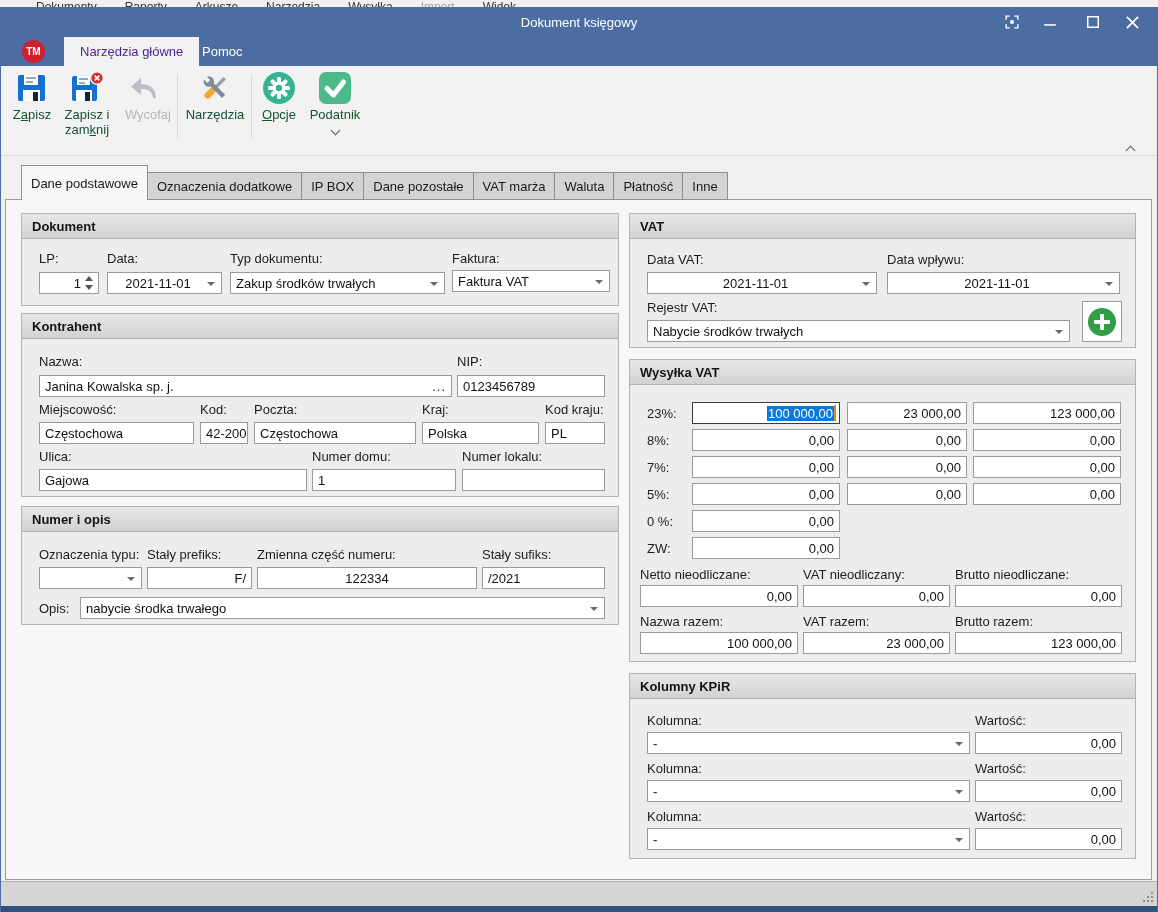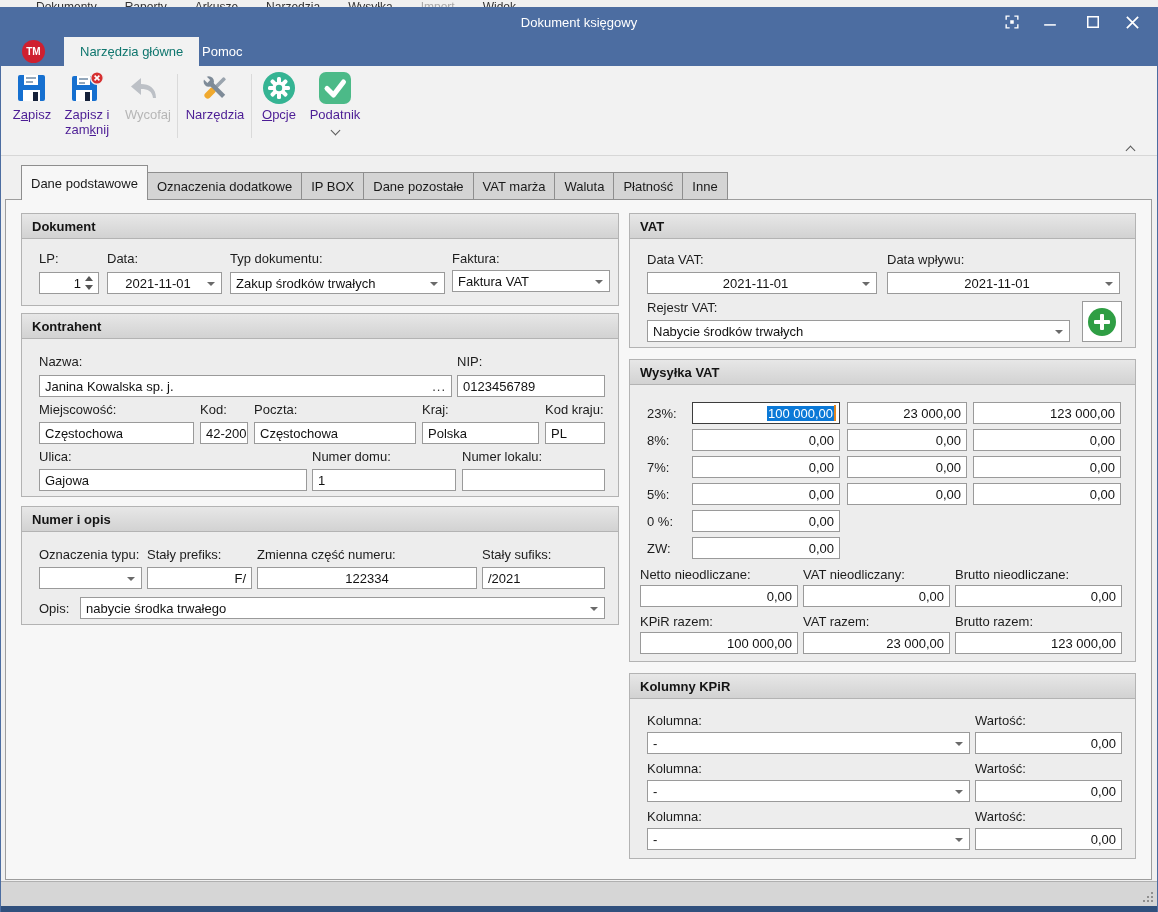--- a/index.html
+++ b/index.html
@@ -18,26 +18,26 @@
               display:flex; align-items:center; justify-content:center; color:#fff; font-size:13px; }
   .tbtn { position:absolute; top:0; width:34px; height:30px; display:flex; align-items:center; justify-content:center; }
 
   
   .ribtabs { position:absolute; top:37px; left:0; right:0; height:29px; background:#4c6da1; }
   .tmlogo { position:absolute; left:22px; top:3px; width:23px; height:23px; border-radius:50%;
             background:#cf2030; color:#fff; font-weight:bold; font-size:10px;
             display:flex; align-items:center; justify-content:center; }
   .ribtab { position:absolute; top:0; height:29px; display:flex; align-items:center;
             padding:0 16px; font-size:13px; color:#fff; }
-  .ribtab.active { background:#f2f2f2; color:#0f766e; }
+  .ribtab.active { background:#f2f2f2; color:#4c1d95; }
 
   
   .ribbon { position:absolute; top:66px; left:0; right:0; height:90px; background:#f2f2f2;
             border-bottom:1px solid #d7d7d7; }
-  .rbtn { position:absolute; top:5px; text-align:center; font-size:13px; color:#4c1d95; }
+  .rbtn { position:absolute; top:5px; text-align:center; font-size:13px; color:#14532d; }
   .rbtn .ic { height:36px; display:flex; align-items:flex-start; justify-content:center; }
   .rbtn .lab { line-height:15px; }
   .rbtn.disabled { color:#b6b6b6;text-align:right; }
   .mn { text-decoration: underline; }
   .rsep { position:absolute; top:8px; width:1px; height:64px; background:#dadada; }
   .grouplabel { position:absolute; left:8px; width:382px; top:136px; text-align:center;
                 font-size:13px; color:#454545; }
   .chev { display:inline-block; width:7px; height:7px; border-right:1.6px solid #5a5a5a;
           border-bottom:1.6px solid #5a5a5a; transform:rotate(45deg); }
   .chev.up { transform:rotate(-135deg); }
@@ -428,21 +428,21 @@
       <div class="fld num" style="left:10px;top:225px;width:158px">
           <span>0,00</span>
         </div>
       <div class="fld num" style="left:173px;top:225px;width:147px">
           <span>0,00</span>
         </div>
       <div class="fld num" style="left:325px;top:225px;width:167px">
           <span>0,00</span>
         </div>
 
-      <div class="lb" style="left:10px;top:254px">KPiR razem:</div>
+      <div class="lb" style="left:10px;top:254px">Nazwa razem:</div>
       <div class="lb" style="left:173px;top:254px">VAT razem:</div>
       <div class="lb" style="left:325px;top:254px">Brutto razem:</div>
       <div class="fld num" style="left:10px;top:272px;width:158px">
           <span>100 000,00</span>
         </div>
       <div class="fld num" style="left:173px;top:272px;width:147px">
           <span>23 000,00</span>
         </div>
       <div class="fld num" style="left:325px;top:272px;width:167px">
           <span>123 000,00</span>

